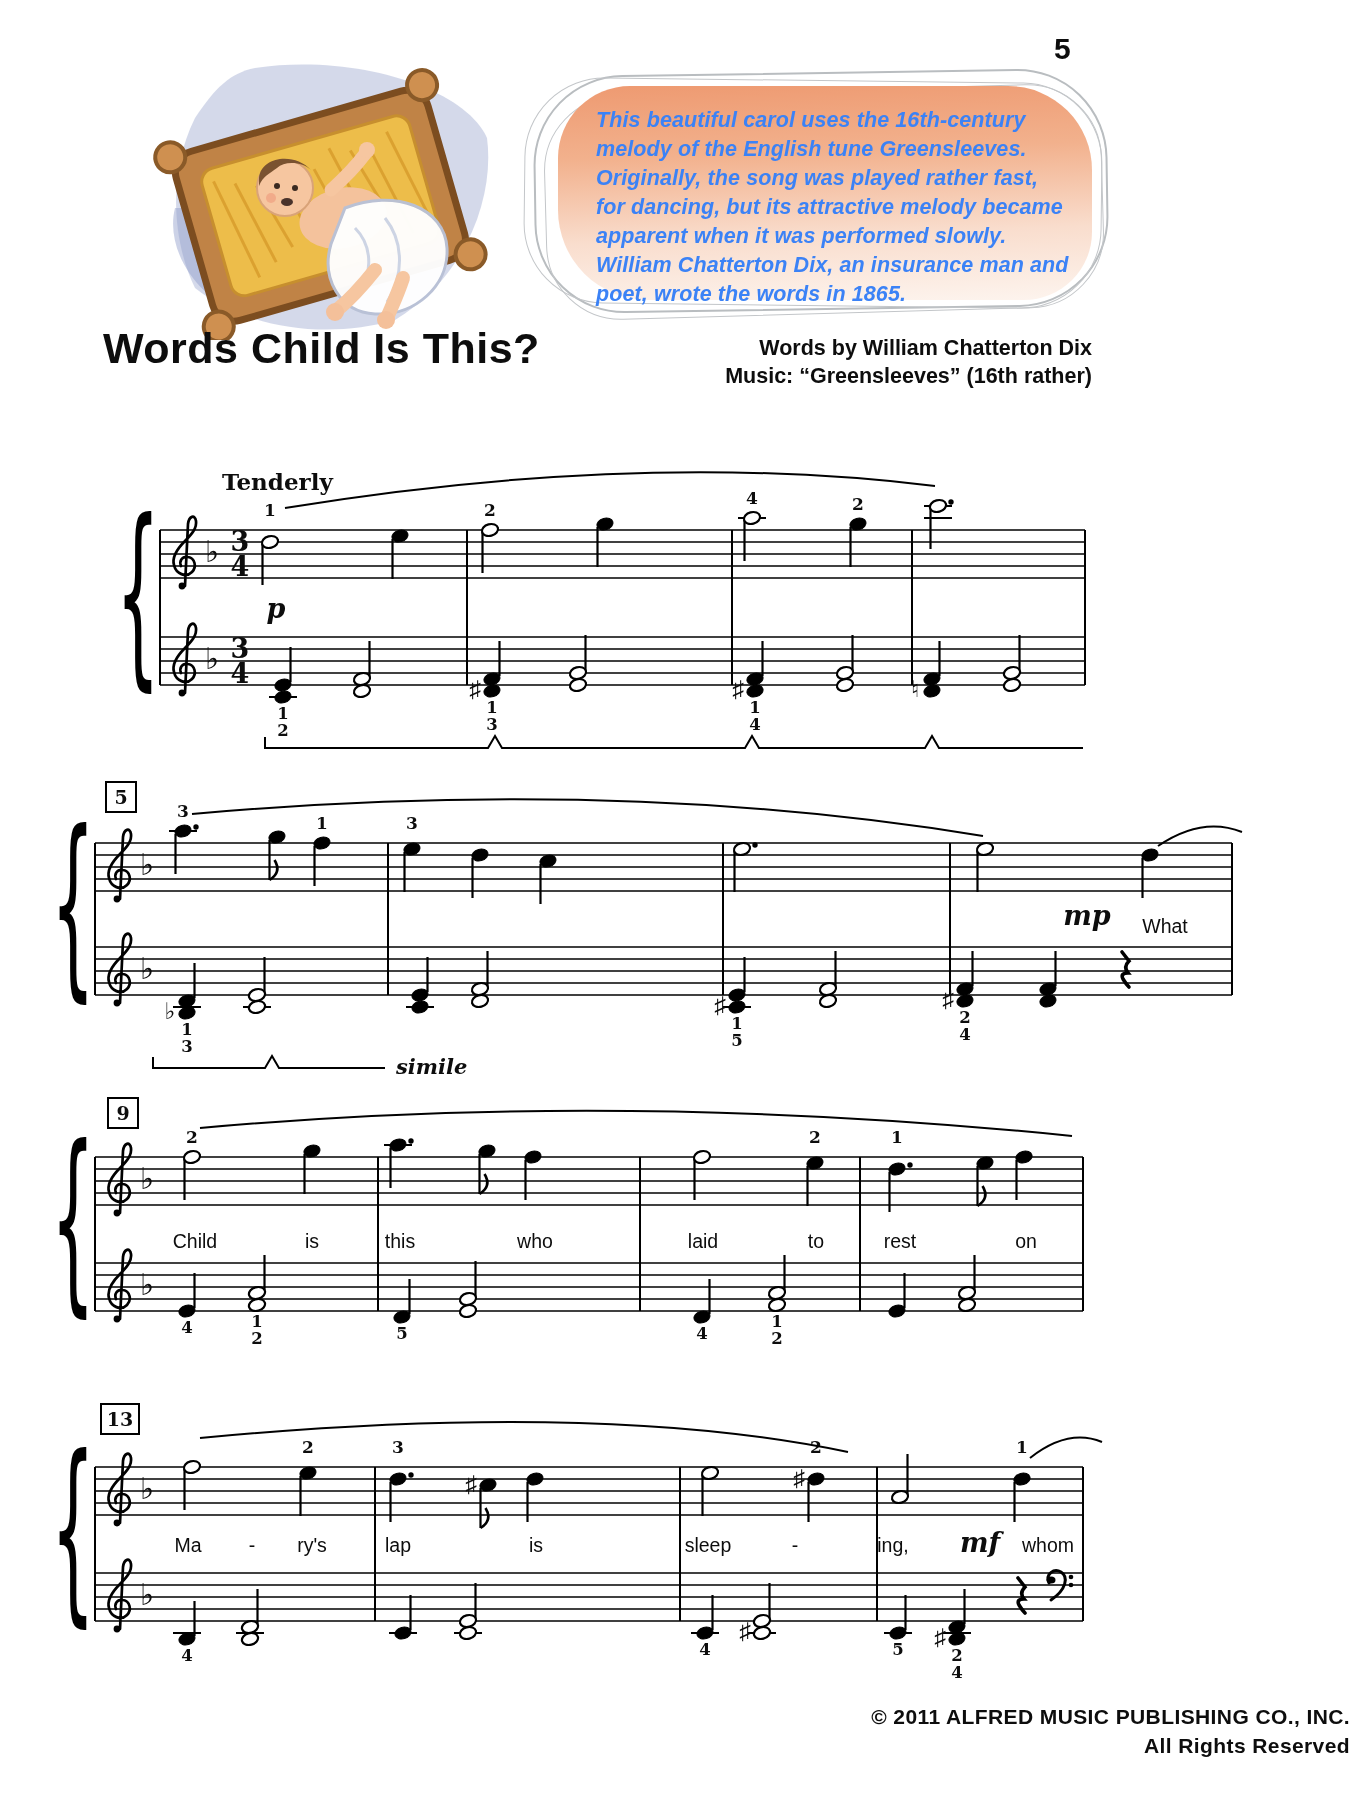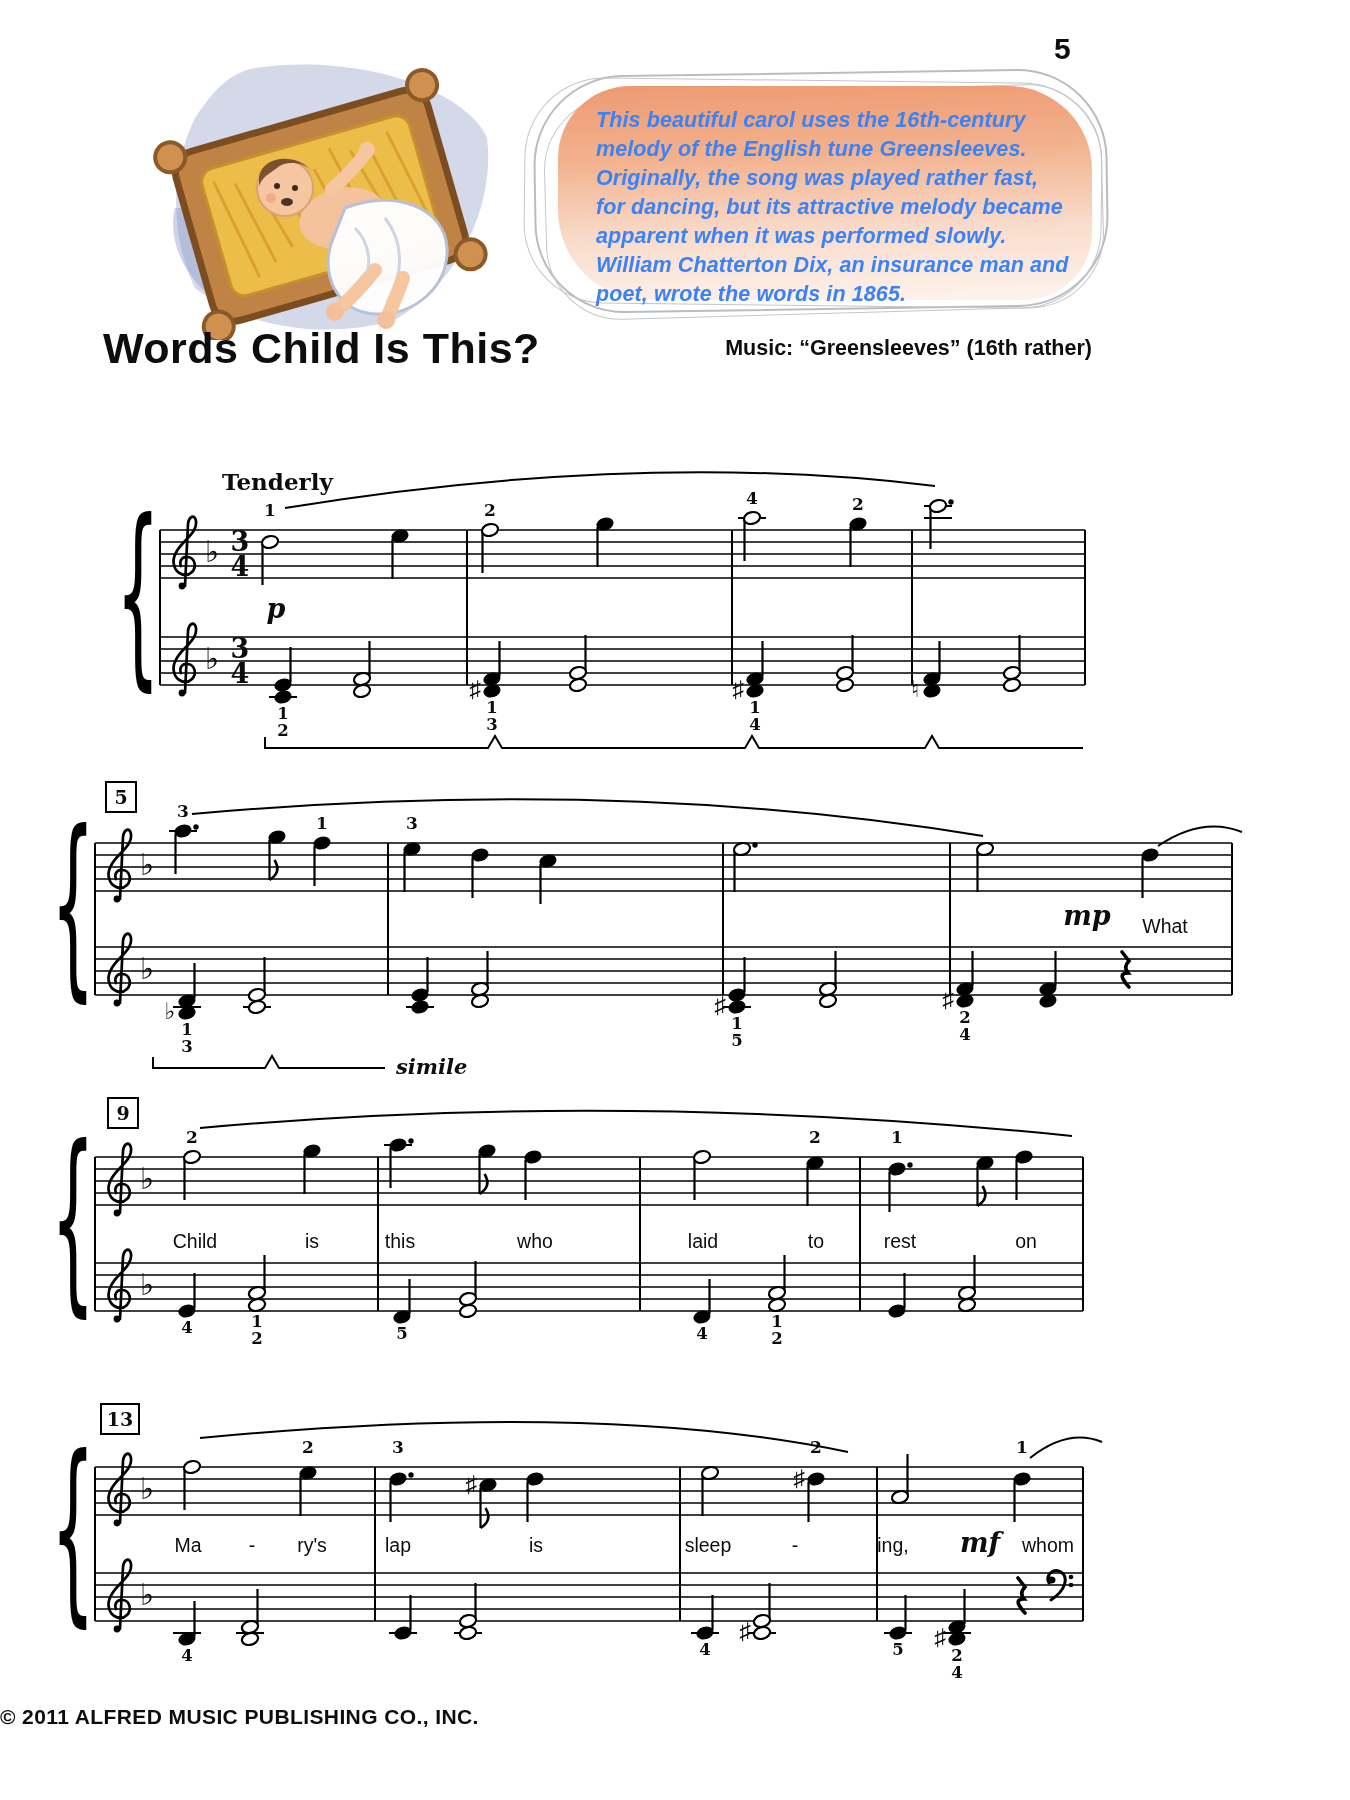--- a/index.html
+++ b/index.html
@@ -9,21 +9,21 @@
   #page-num{left:1054px;top:32px;font-size:30px;font-weight:bold;}
   #sk1{left:534px;top:72px;width:570px;height:234px;border:2px solid #b9bdc0;border-radius:90px;transform:rotate(-0.9deg);}
   #sk2{left:524px;top:80px;width:576px;height:224px;border:1.5px solid #c3c6c9;border-radius:80px;transform:rotate(0.7deg);}
   #sk3{left:545px;top:90px;width:556px;height:222px;border:1.5px solid #c3c6c9;border-radius:75px;transform:rotate(-1.6deg);}
   #intro-box{left:558px;top:86px;width:534px;height:214px;border-radius:72px 84px 68px 90px;
       background:linear-gradient(178deg,#ee9a71 0%,#f2b18d 32%,#f9ddcd 68%,#fdf4ee 100%);}
   #intro-text{left:596px;top:106px;width:474px;font-size:21.5px;font-style:italic;font-weight:bold;
       line-height:29px;color:#3b82f6;letter-spacing:0.1px;}
   #title{left:103px;top:324px;font-size:43px;font-weight:bold;letter-spacing:0.5px;}
   #credits{right:258px;top:334px;text-align:right;font-size:21.5px;font-weight:bold;line-height:28px;}
-  #footer{left:0;top:1702px;width:1350px;text-align:left;font-size:21px;font-weight:bold;
+  #footer{left:0;top:1702px;width:1350px;text-align:right;font-size:21px;font-weight:bold;
       letter-spacing:0.4px;line-height:29px;}
   svg text{user-select:none;}
 </style>
 </head>
 <body>
 
 <div class="abs" id="sk1"></div>
 <div class="abs" id="sk2"></div>
 <div class="abs" id="sk3"></div>
 <div class="abs" id="intro-box"></div>
@@ -66,20 +66,21 @@
       <path d="M220 170 C240 190 236 220 222 240 M250 160 C270 185 268 220 252 244" fill="none" stroke="#cdd4e4" stroke-width="3"></path>
       <path d="M240 212 C224 232 212 244 202 252" fill="none" stroke="#f6c6a0" stroke-width="14" stroke-linecap="round"></path>
       <path d="M268 220 C262 238 256 250 252 260" fill="none" stroke="#f6c6a0" stroke-width="14" stroke-linecap="round"></path>
       <circle cx="200" cy="254" r="9" fill="#f4c09a"></circle>
       <circle cx="251" cy="262" r="9" fill="#f4c09a"></circle>
     </g>
   </svg>
 
 <div class="abs" id="title">Words Child Is This?</div>
 <div class="abs" id="credits">
+  <div>Words by William Chatterton Dix</div>
   <div>Music: “Greensleeves” (16th rather)</div>
 </div>
 
 <svg class="abs" id="music" style="left:0;top:0" width="1350" height="1800" viewBox="0 0 1350 1800">
     <g>
       <line x1="160" y1="530" x2="1085" y2="530" stroke="#000" stroke-width="1.7"></line>
       <line x1="160" y1="542" x2="1085" y2="542" stroke="#000" stroke-width="1.7"></line>
       <line x1="160" y1="554" x2="1085" y2="554" stroke="#000" stroke-width="1.7"></line>
       <line x1="160" y1="566" x2="1085" y2="566" stroke="#000" stroke-width="1.7"></line>
       <line x1="160" y1="578" x2="1085" y2="578" stroke="#000" stroke-width="1.7"></line>
@@ -502,13 +503,14 @@
       <text x="795" y="1552" font-size="19.5" font-family="&quot;Liberation Sans&quot;,sans-serif" font-weight="normal" font-style="normal" text-anchor="middle" fill="#0d0d0d">-</text>
       <text x="893" y="1552" font-size="19.5" font-family="&quot;Liberation Sans&quot;,sans-serif" font-weight="normal" font-style="normal" text-anchor="middle" fill="#0d0d0d">ing,</text>
       <text x="1048" y="1552" font-size="19.5" font-family="&quot;Liberation Sans&quot;,sans-serif" font-weight="normal" font-style="normal" text-anchor="middle" fill="#0d0d0d">whom</text>
       <rect x="101" y="1404" width="38" height="30" fill="none" stroke="#000" stroke-width="2"></rect>
       <text x="120" y="1426" font-size="19" font-family="&quot;DejaVu Serif&quot;,serif" font-weight="bold" font-style="normal" text-anchor="middle" fill="#0d0d0d">13</text>
     </g>
   </svg>
 
 <div class="abs" id="footer">
   <div>© 2011 ALFRED MUSIC PUBLISHING CO., INC.</div>
+  <div>All Rights Reserved</div>
 </div>
 
 </body></html>

